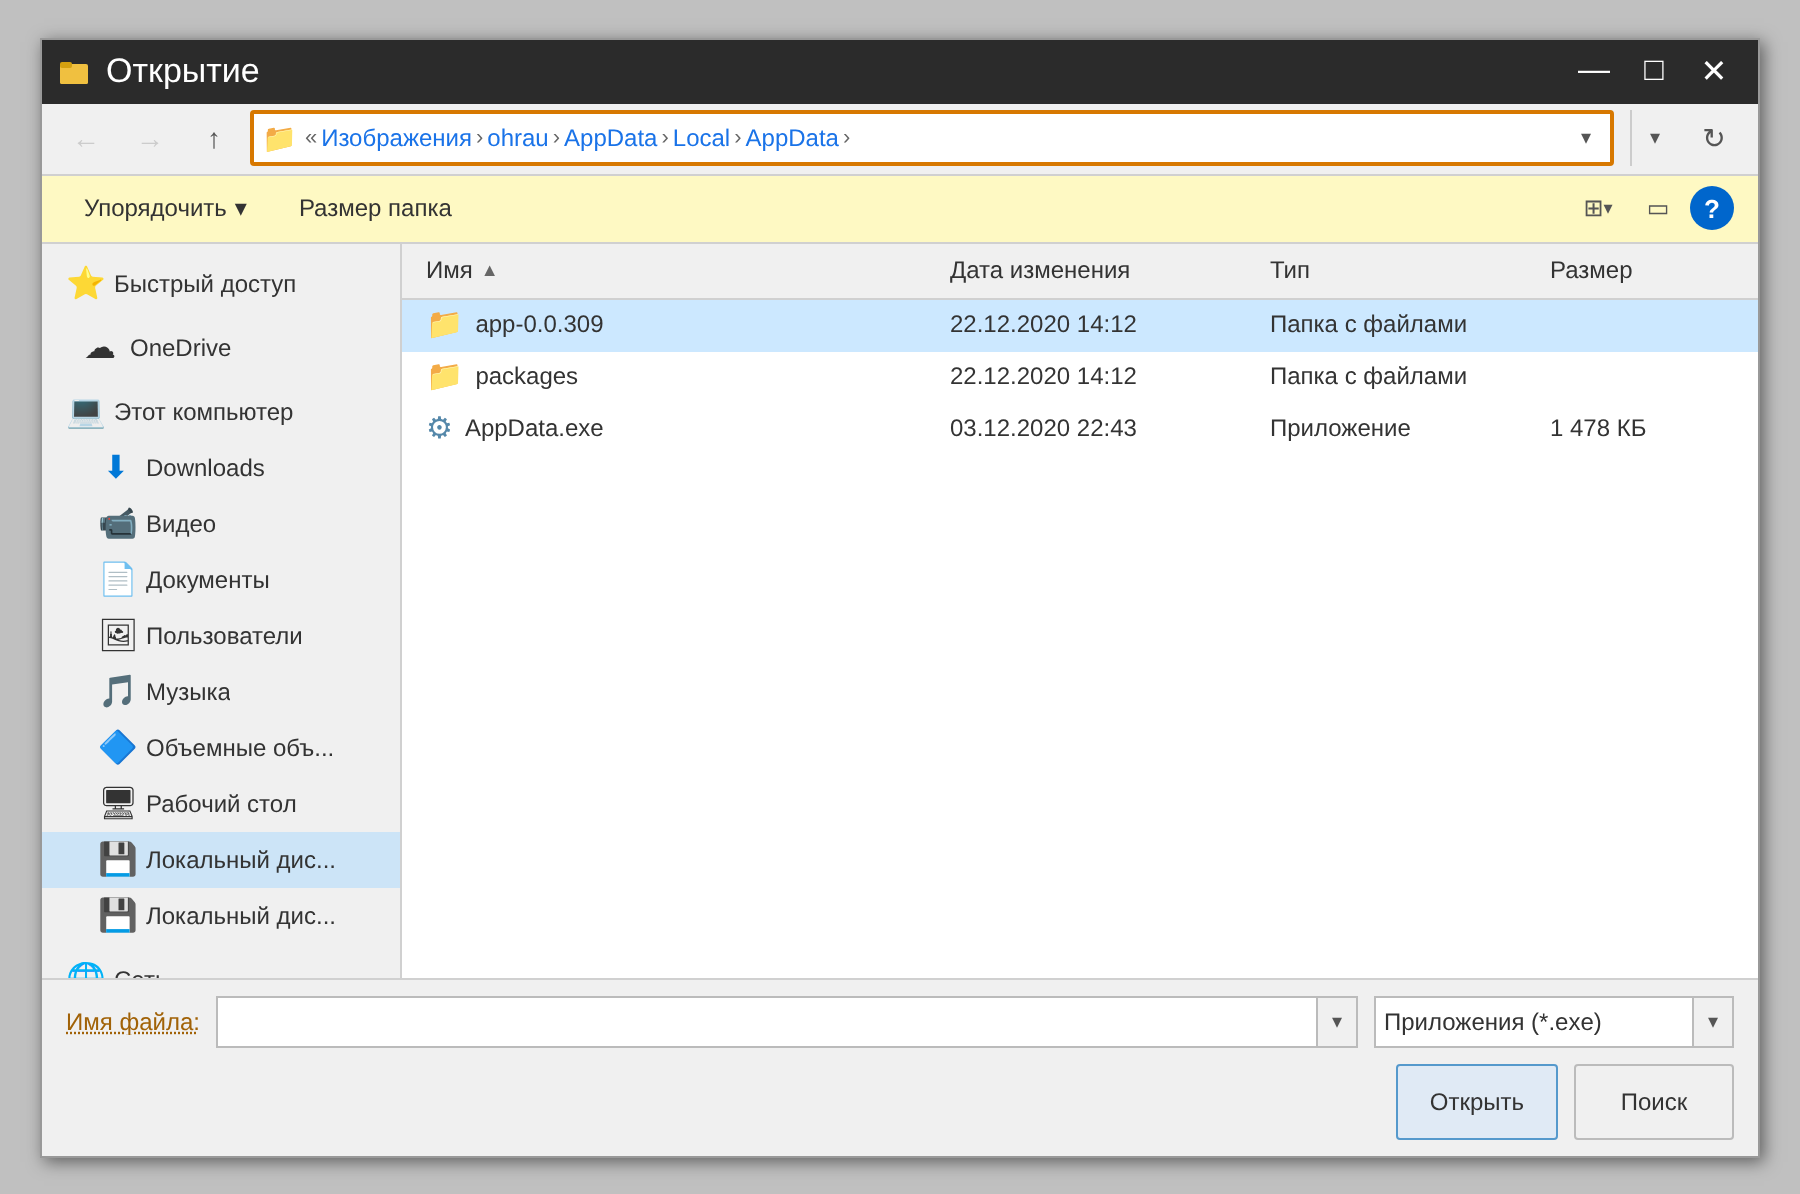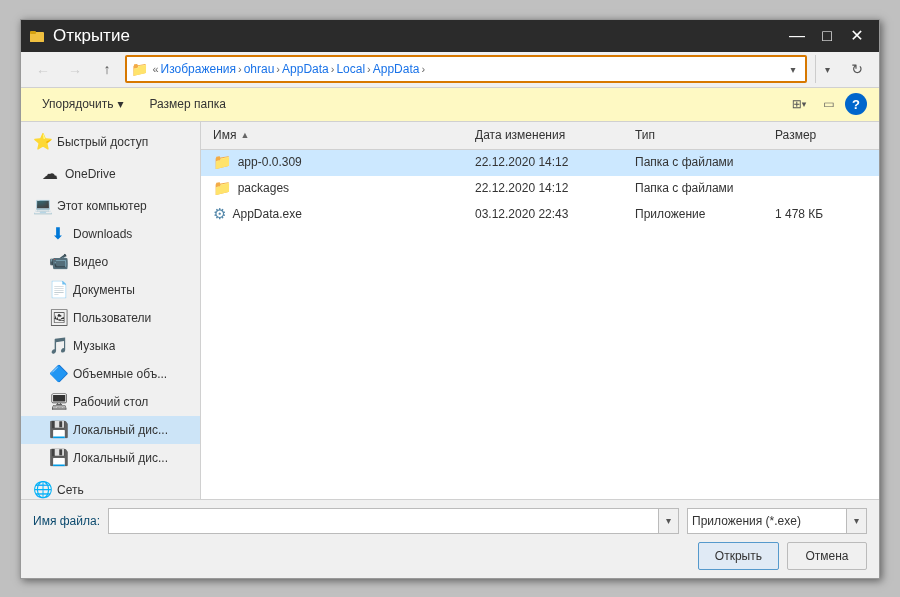--- a/index.html
+++ b/index.html
@@ -363,22 +363,23 @@
       flex-shrink: 0;
     }
     .filename-row {
       display: flex;
       align-items: center;
       gap: 8px;
       margin-bottom: 8px;
     }
     .filename-label {
       font-size: 12px;
-      color: #0c4a6e;
+      color: #a16207;
       white-space: nowrap;
+      text-decoration: underline;
       text-decoration-style: dotted;
     }
     .filename-input-wrapper {
       flex: 1;
       height: 26px;
       border: 1px solid #bbb;
       background: #fff;
       display: flex;
       align-items: center;
       overflow: hidden;
@@ -435,21 +436,21 @@
       font-size: 10px;
       color: #555;
     }
 
     .button-row {
       display: flex;
       justify-content: flex-end;
       gap: 8px;
     }
     .dialog-btn {
-      height: 28px;
+      height: 38px;
       min-width: 80px;
       border: 1px solid #bbb;
       border-radius: 2px;
       cursor: pointer;
       font-size: 12px;
       padding: 0 16px;
       background: #f0f0f0;
       color: #333;
     }
     .dialog-btn.primary {
@@ -653,17 +654,17 @@
         <input class="filename-input" type="text" value="" style="">
         <button class="filename-dropdown">▾</button>
       </div>
       <div class="filetype-select-wrapper">
         <span class="filetype-select-text">Приложения (*.exe)</span>
         <button class="filetype-dropdown">▾</button>
       </div>
     </div>
     <div class="button-row">
       <button class="dialog-btn primary">Открыть</button>
-      <button class="dialog-btn">Отмена</button>
+      <button class="dialog-btn">Поиск</button>
     </div>
   </div>
 
 </div>
 
 </body></html>

